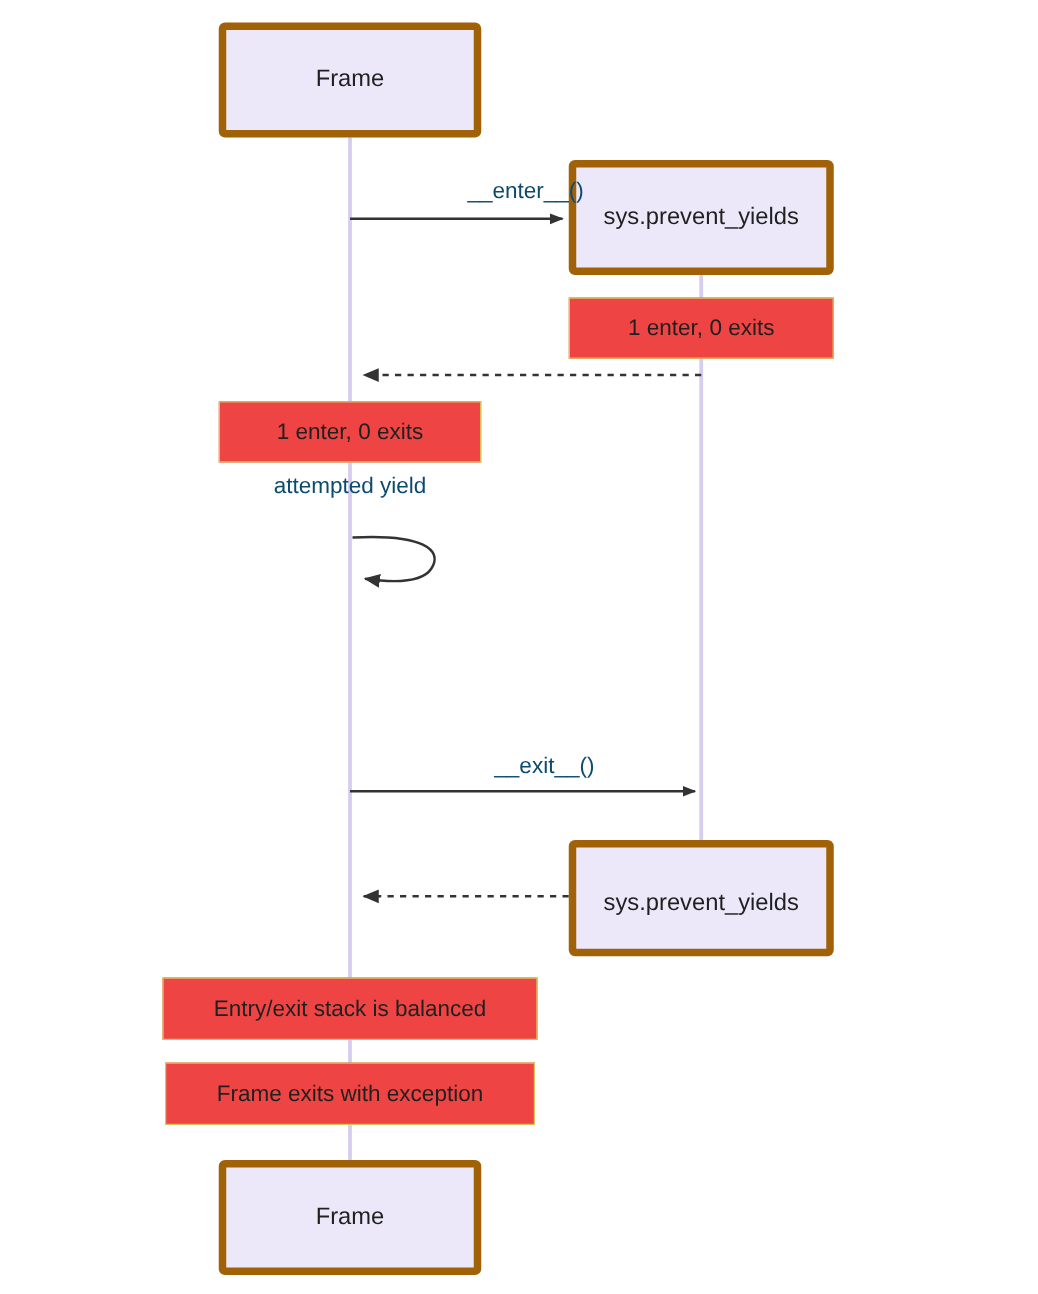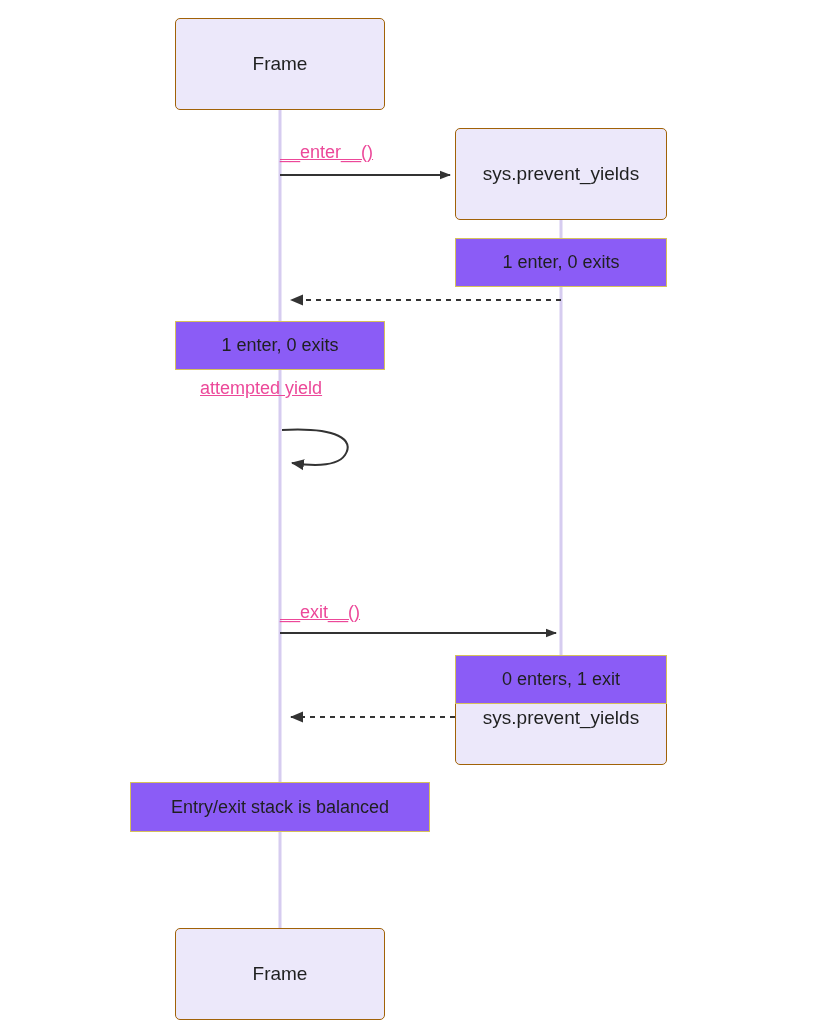--- a/index.html
+++ b/index.html
@@ -21,58 +21,57 @@
     position: absolute;
     left: 0;
     top: 0;
     width: 830px;
     height: 1035px;
   }
   .actor-box {
     position: absolute;
     box-sizing: border-box;
     background: #ECE8FA;
-    border: 1px solid #a16207;
+    border: 6px solid #a16207;
     border-radius: 5px;
     display: flex;
     align-items: center;
     justify-content: center;
     color: #1f2020;
     font-size: 19px;
     font-family: "Liberation Sans", sans-serif;
     z-index: 3;
   }
   .actor-box.actor-bottom-right {
     align-items: flex-start;
     padding-top: 34px;
   }
   .note-box {
     position: absolute;
     box-sizing: border-box;
-    background: #8b5cf6;
+    background: #ef4444;
     border: 1px solid #D6C15B;
     display: flex;
     align-items: center;
     justify-content: center;
     text-align: center;
     color: #1f2020;
     font-size: 18px;
     line-height: 1.35;
     font-family: "Liberation Sans", sans-serif;
     z-index: 4;
   }
   .msg-label {
     position: absolute;
-    color: #ec4899;
+    color: #0c4a6e;
     font-size: 18px;
     font-family: "Liberation Sans", sans-serif;
     white-space: nowrap;
-    text-align: left;
+    text-align: center;
     z-index: 5;
-    text-decoration: underline;
   }
 </style>
 </head>
 <body>
 
 <div id="diagram-root">
 
   <svg class="svg-layer" viewBox="0 0 830 1035" xmlns="http://www.w3.org/2000/svg">
     <defs>
       <marker id="arrowSolid" markerWidth="12" markerHeight="12" refX="10" refY="5" orient="auto" markerUnits="userSpaceOnUse">
@@ -115,28 +114,28 @@
 
   <div class="note-box" style="left:455px; top:238px; width:212px; height:49px;">
     <span>1 enter, 0 exits</span>
   </div>
 
   <div class="note-box" style="left:175px; top:321px; width:210px; height:49px;">
     <span>1 enter, 0 exits</span>
   </div>
 
 
-  <div class="note-box" style="left:455px; top:655px; width:212px; height:49px;">
-    <span>0 enters, 1 exit</span>
-  </div>
 
   <div class="note-box" style="left:130px; top:782px; width:300px; height:50px;">
     <span>Entry/exit stack is balanced</span>
   </div>
 
+  <div class="note-box" style="left:132px; top:850px; width:296px; height:50px;">
+    <span>Frame exits with exception</span>
+  </div>
 
   <div class="msg-label" style="left:280px; top:142px; width:281px;">
     <span>__enter__()</span>
   </div>
 
   <div class="msg-label" style="left:200px; top:378px; width:160px;">
     <span>attempted yield</span>
   </div>
 
   <div class="msg-label" style="left:280px; top:602px; width:311px;">

